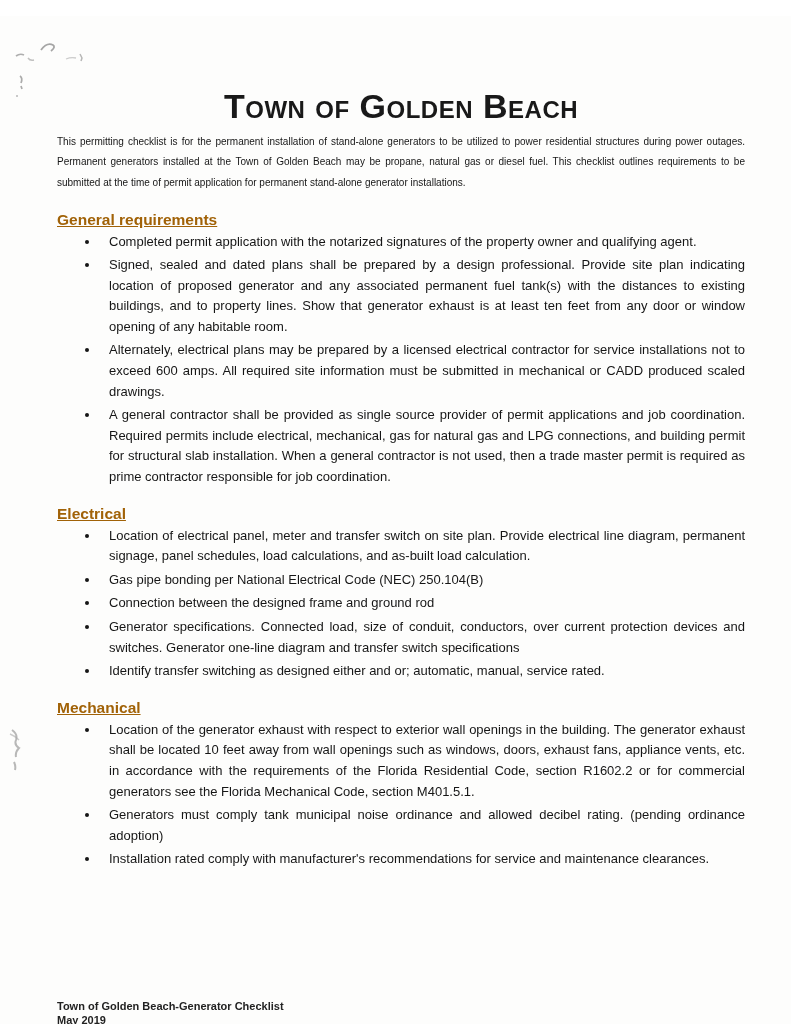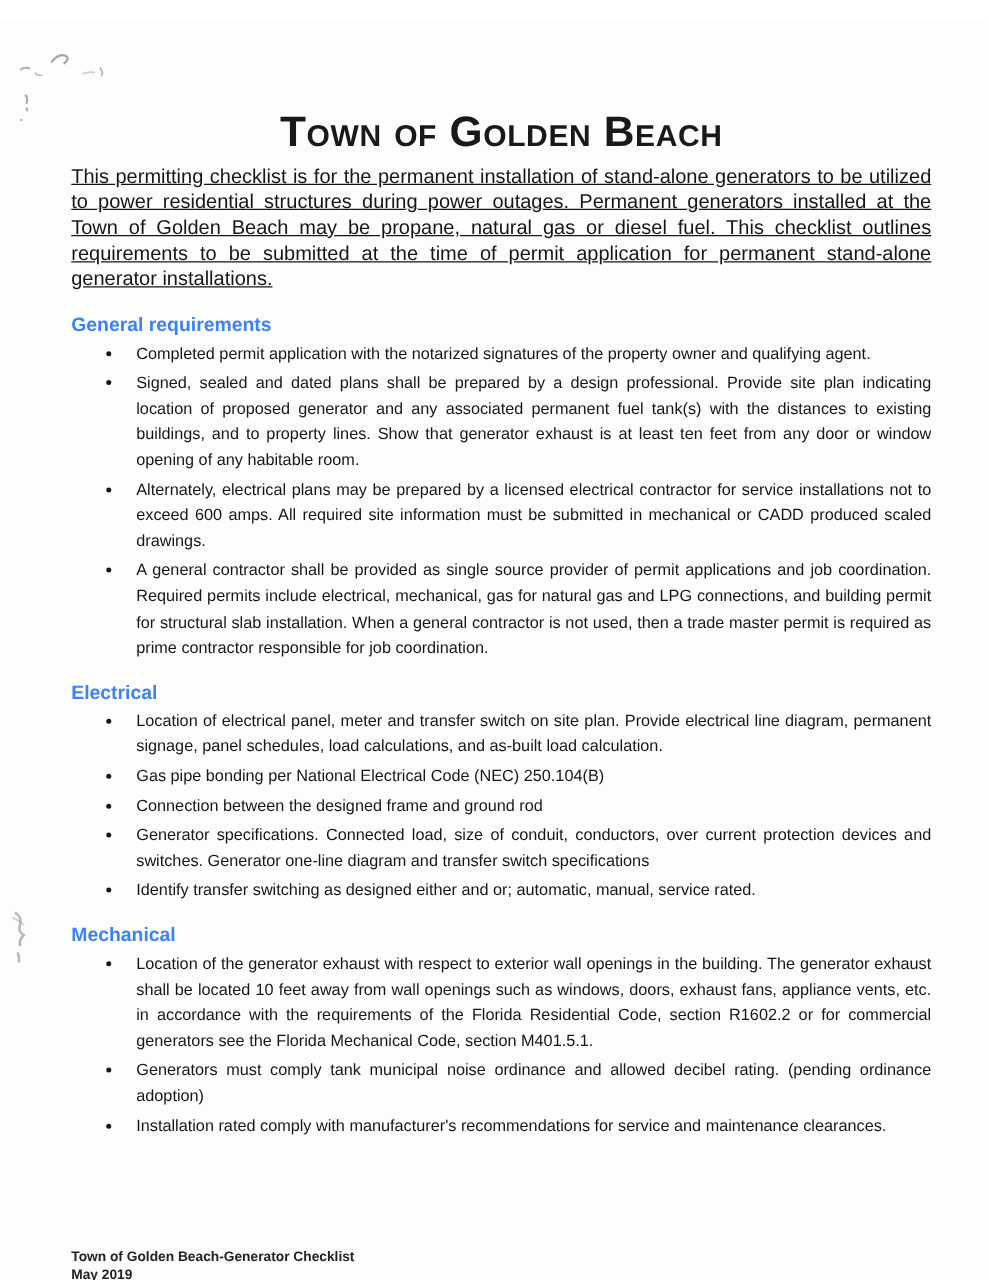--- a/index.html
+++ b/index.html
@@ -29,31 +29,31 @@
     text-align:center;
     font-variant:small-caps;
     font-weight:700;
     font-size:24.5px;
     line-height:1.1;
     letter-spacing:0.3px;
     color:#1b1b1b;
   }
   .intro {
     margin:7px 0 0 0;
-    font-size:16px;
+    font-size:10px;
     line-height:20.6px;
     text-align:justify;
     color:#161616;
-    text-decoration:underline;
   }
   .section-heading {
     margin:17px 0 3px 0;
     font-size:15.5px;
     font-weight:700;
-    color:#3b82f6;
+    color:#a16207;
+    text-decoration:underline;
   }
   ul.bullets {
     margin:0;
     padding-left:43px;
     list-style:disc;
   }
   ul.bullets > li {
     padding-left:9px;
     margin:0 0 3px 0;
     font-size:13px;

